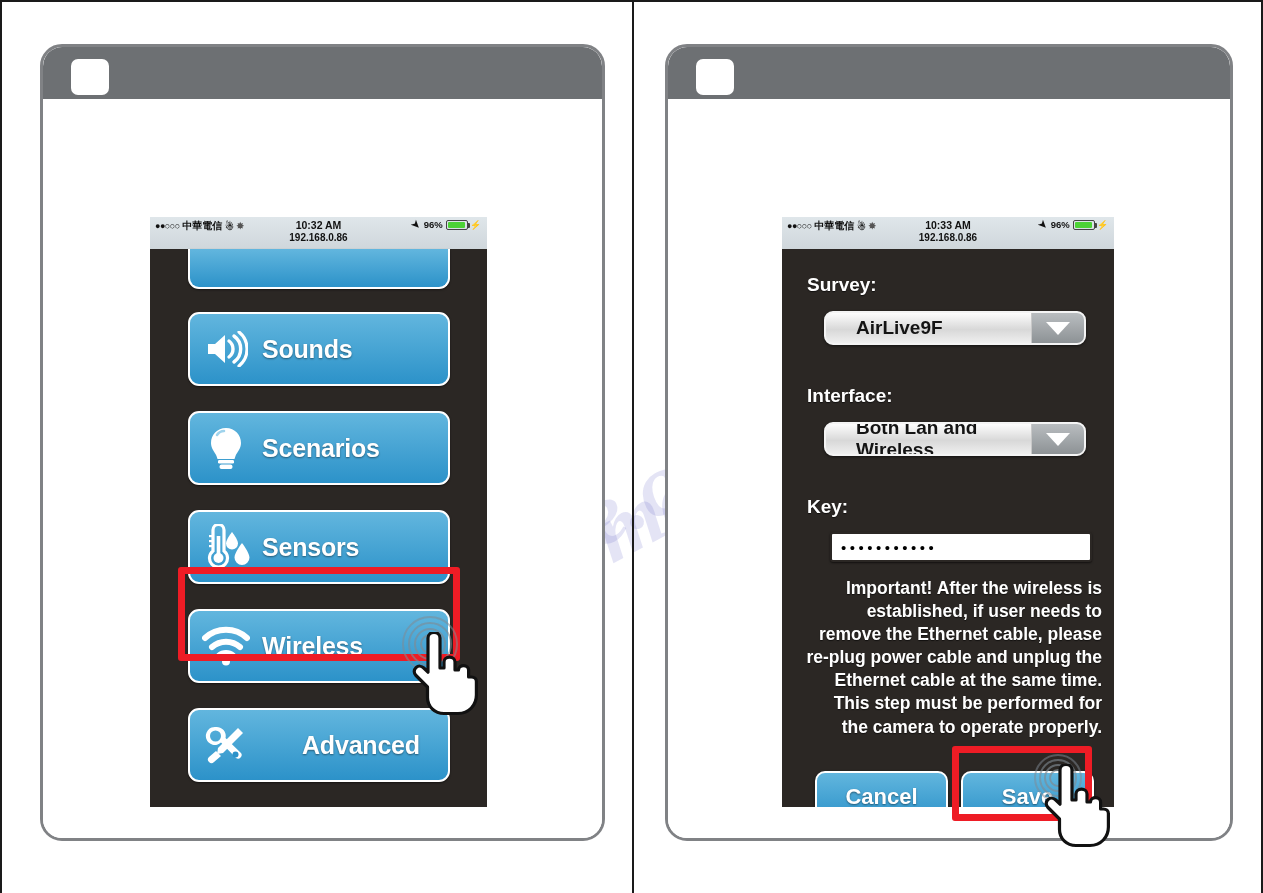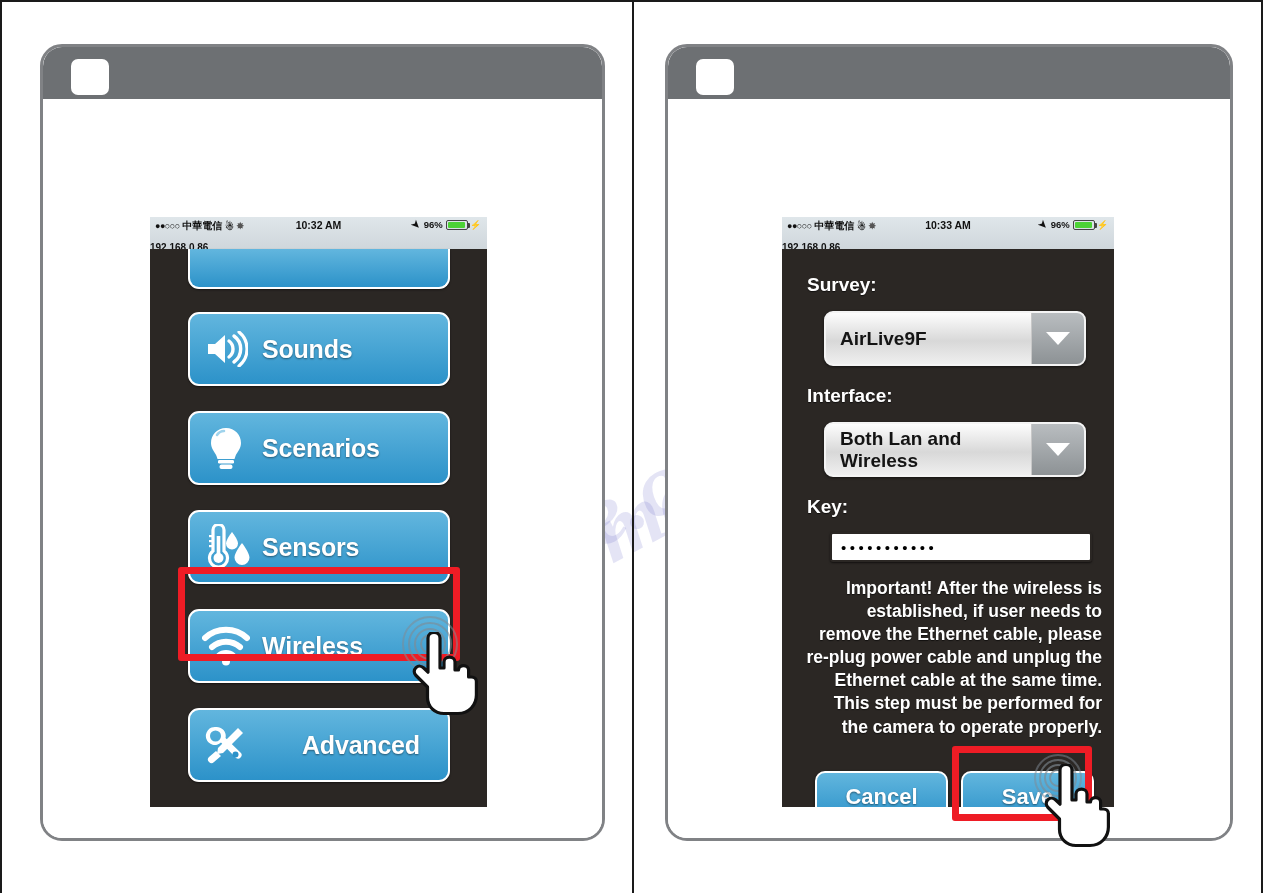--- a/index.html
+++ b/index.html
@@ -61,22 +61,22 @@
   }
   .sb-dots{letter-spacing:-0.5px;font-size:9px;}
   .sb-carrier{font-size:10px;font-weight:bold;}
   .wifi-glyph{display:inline-block;font-size:10px;transform:translateY(1px);}
   .gear-glyph{display:inline-block;font-size:9px;color:#555;}
   .sb-time{
     position:absolute;left:0;right:0;top:2px;text-align:center;
     font-size:10.5px;font-weight:bold;
   }
   .sb-url{
-    position:absolute;left:0;right:0;top:15px;text-align:left;
-    font-size:10px;font-weight:bold;margin-top:10px;
+    position:absolute;left:0;right:0;top:15px;text-align:center;
+    font-size:10px;font-weight:bold;
   }
   .sb-right{
     position:absolute;right:5px;top:2px;font-size:9.5px;font-weight:bold;
     white-space:nowrap;display:flex;align-items:center;gap:3px;
   }
   .loc-arrow{font-size:10px;transform:rotate(45deg);display:inline-block;}
   .battery{
     display:inline-block;width:22px;height:10px;border:1px solid #444;
     border-radius:2px;position:relative;padding:1px;box-sizing:border-box;
   }
@@ -122,25 +122,25 @@
 
   
   .form-area{
     position:absolute;left:0;right:0;top:32px;bottom:0;background:#2b2724;
   }
   .flabel{
     position:absolute;color:#ffffff;font-size:19px;font-weight:bold;
     text-shadow:0 1px 1px rgba(0,0,0,.6);
   }
   .select{
-    position:absolute;height:55px;box-sizing:border-box;
+    position:absolute;height:34px;box-sizing:border-box;
     background:linear-gradient(#fdfdfd,#d8d8d8 55%,#efefef);
     border:2px solid #f4f4f4;border-radius:9px;
     box-shadow:0 1px 3px rgba(0,0,0,.55);
-    display:flex;align-items:stretch;overflow:hidden;
+    display:flex;align-items:stretch;overflow:hidden;padding-left:16px;
   }
   .select .val{
     flex:1;display:flex;align-items:center;padding-left:14px;
     color:#141414;font-size:19px;font-weight:bold;
   }
   .select .arrowbox{
     width:52px;flex:0 0 52px;
     background:linear-gradient(#b9bdc0,#8d9295);
     display:flex;align-items:center;justify-content:center;
     border-left:1px solid #c8c8c8;

